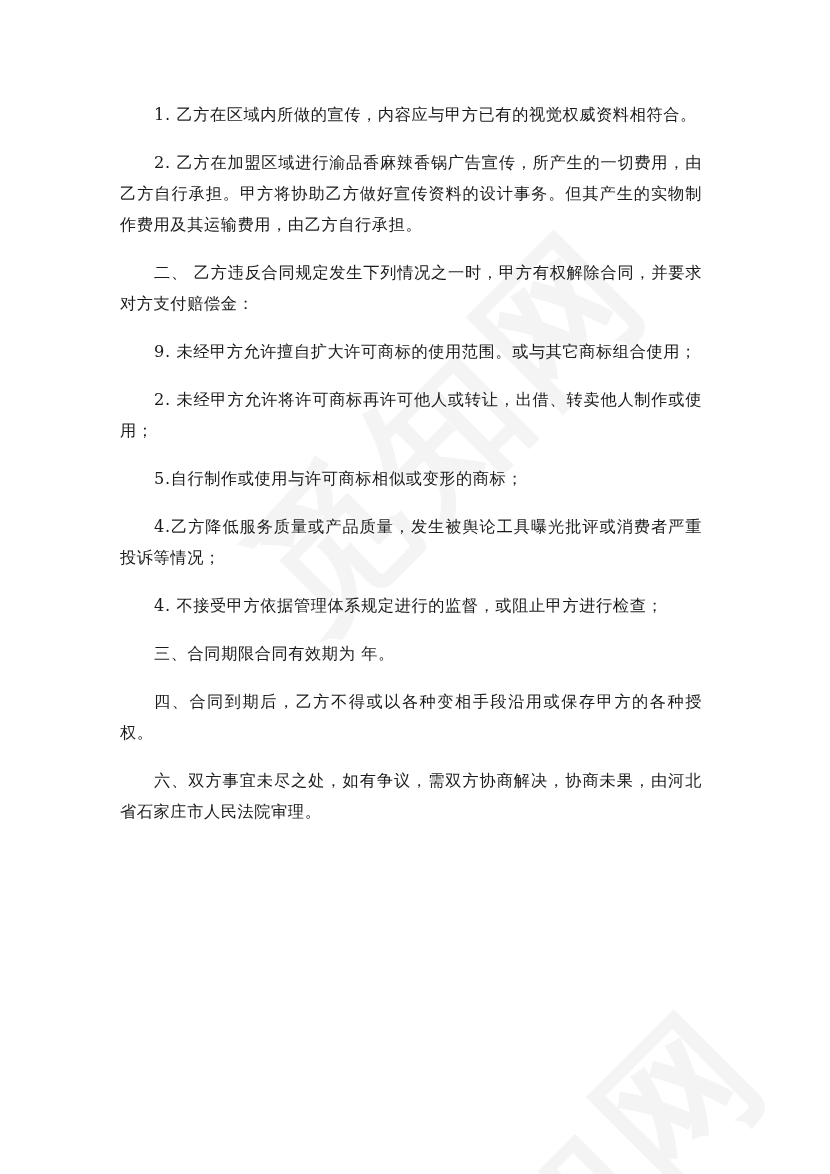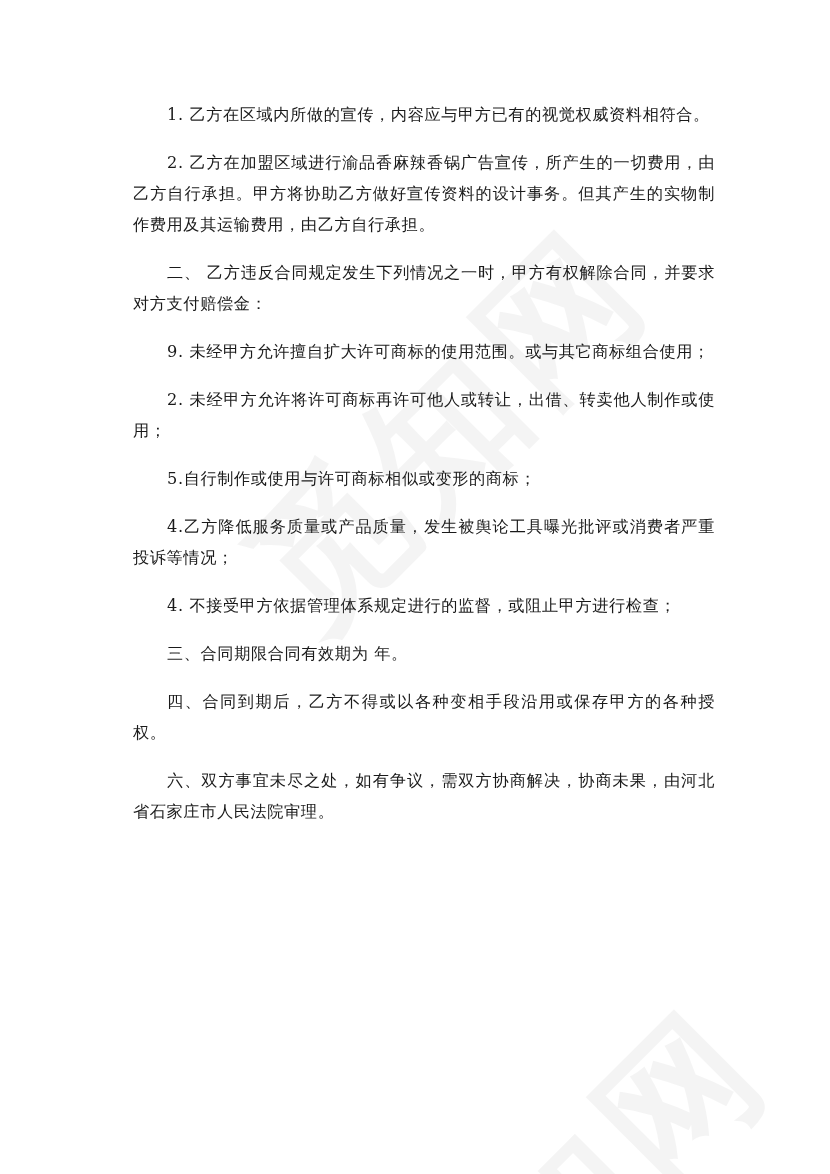--- a/index.html
+++ b/index.html
@@ -10,21 +10,21 @@
     body {
       width: 830px;
       height: 1174px;
       position: relative;
       overflow: hidden;
       font-family: "DejaVu Serif", "Liberation Serif", serif;
       color: #1a1a1a;
     }
     .page {
       position: absolute;
-      left: 133px;
+      left: 120px;
       top: 99px;
       width: 582px;
     }
     .para {
       font-size: 16.2px;
       line-height: 31px;
       text-indent: 34px;
       margin: 0 0 17px 0;
       letter-spacing: 0.6px;
       text-align: justify;

